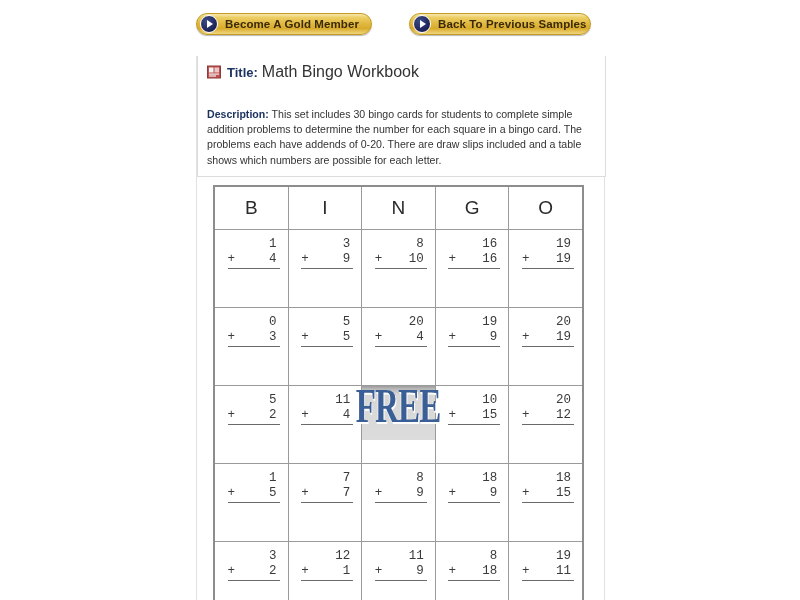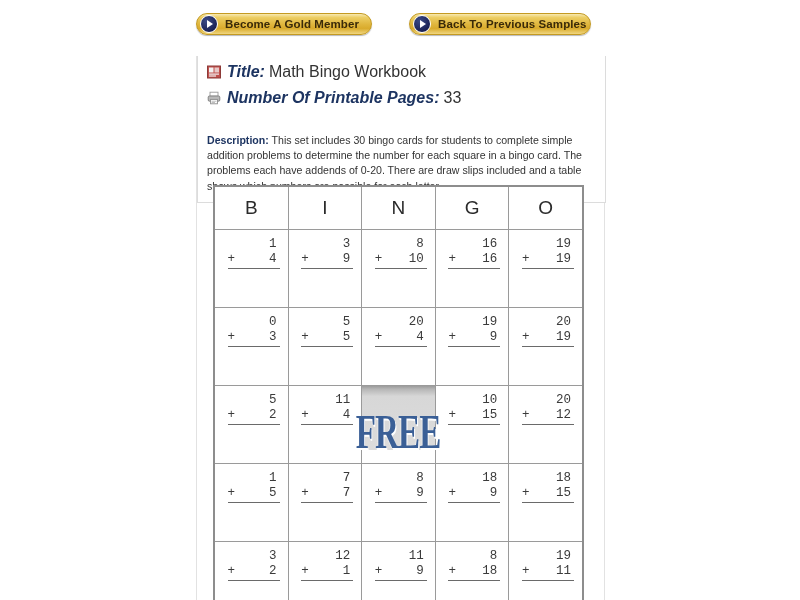--- a/index.html
+++ b/index.html
@@ -110,25 +110,24 @@
 
   .meta-icon {
     flex: 0 0 auto;
     width: 14px;
     height: 14px;
     margin-right: 6px;
     display: block;
   }
 
   .meta-key {
-    font-size: 16px;
+    font-size: 13px;
     font-weight: bold;
     color: #1d3461;
     font-family: "Liberation Sans", sans-serif;
-    font-style: italic;
   }
   .meta-val {
     font-size: 16px;
     color: #333333;
     font-family: "Liberation Sans", sans-serif;
     margin-left: 4px;
   }
 
   #description-block {
     margin-top: 26px;
@@ -204,24 +203,24 @@
     display: block;
     padding-right: 3px;
   }
 
   
   .free-cell {
     vertical-align: top;
   }
   #free-graphic {
     width: 100%;
-    height: 64px;
+    height: 54px;
     background: linear-gradient(to bottom, #9b9b9b 0%, #b6b6b6 5%, #d7d7d7 16%, #dcdcdc 100%);
     display: flex;
-    align-items: flex-end;
+    align-items: flex-start;
     justify-content: center;
     box-sizing: border-box;
   }
   #free-text {
     font-family: "Liberation Serif", serif;
     font-size: 36px;
     font-weight: bold;
     color: #3a5f96;
     letter-spacing: -1px;
     transform: scaleY(1.35) scaleX(0.92);
@@ -260,31 +259,20 @@
         <rect x="0.5" y="1" width="13" height="12" fill="#c0504d" stroke="#8c3a38" stroke-width="1"></rect>
         <rect x="2" y="2.5" width="4.5" height="5" fill="#f2f2f2"></rect>
         <rect x="7.5" y="2.5" width="4.5" height="5" fill="#e8c8c7"></rect>
         <rect x="2" y="8.5" width="10" height="1.2" fill="#f2f2f2"></rect>
         <rect x="2" y="10.4" width="7" height="1.2" fill="#f2f2f2"></rect>
       </svg>
       <span class="meta-key">Title:</span>
       <span class="meta-val">Math Bingo Workbook</span>
     </div>
 
-    <div class="meta-row">
-      <svg class="meta-icon" viewBox="0 0 14 14">
-        <rect x="3" y="1.2" width="8" height="4" fill="#ffffff" stroke="#9a9a9a" stroke-width="0.9"></rect>
-        <rect x="1.2" y="5" width="11.6" height="5.2" rx="1.2" fill="#b9b9b9" stroke="#7d7d7d" stroke-width="0.9"></rect>
-        <rect x="3.6" y="8.4" width="6.8" height="4.4" fill="#ffffff" stroke="#8c8c8c" stroke-width="0.9"></rect>
-        <rect x="4.6" y="9.8" width="4.8" height="0.8" fill="#b0b0b0"></rect>
-        <rect x="4.6" y="11.2" width="3.4" height="0.8" fill="#b0b0b0"></rect>
-      </svg>
-      <span class="meta-key">Number Of Printable Pages:</span>
-      <span class="meta-val">33</span>
-    </div>
 
     <div id="description-block">
       <span id="description-label">Description:</span><span id="description-text"> This set includes 30 bingo cards for students to complete simple addition problems to determine the number for each square in a bingo card. The problems each have addends of 0-20. There are draw slips included and a table shows which numbers are possible for each letter.</span>
     </div>
 
   </div>
 
   <table id="bingo-card">
     <thead>
       <tr>

